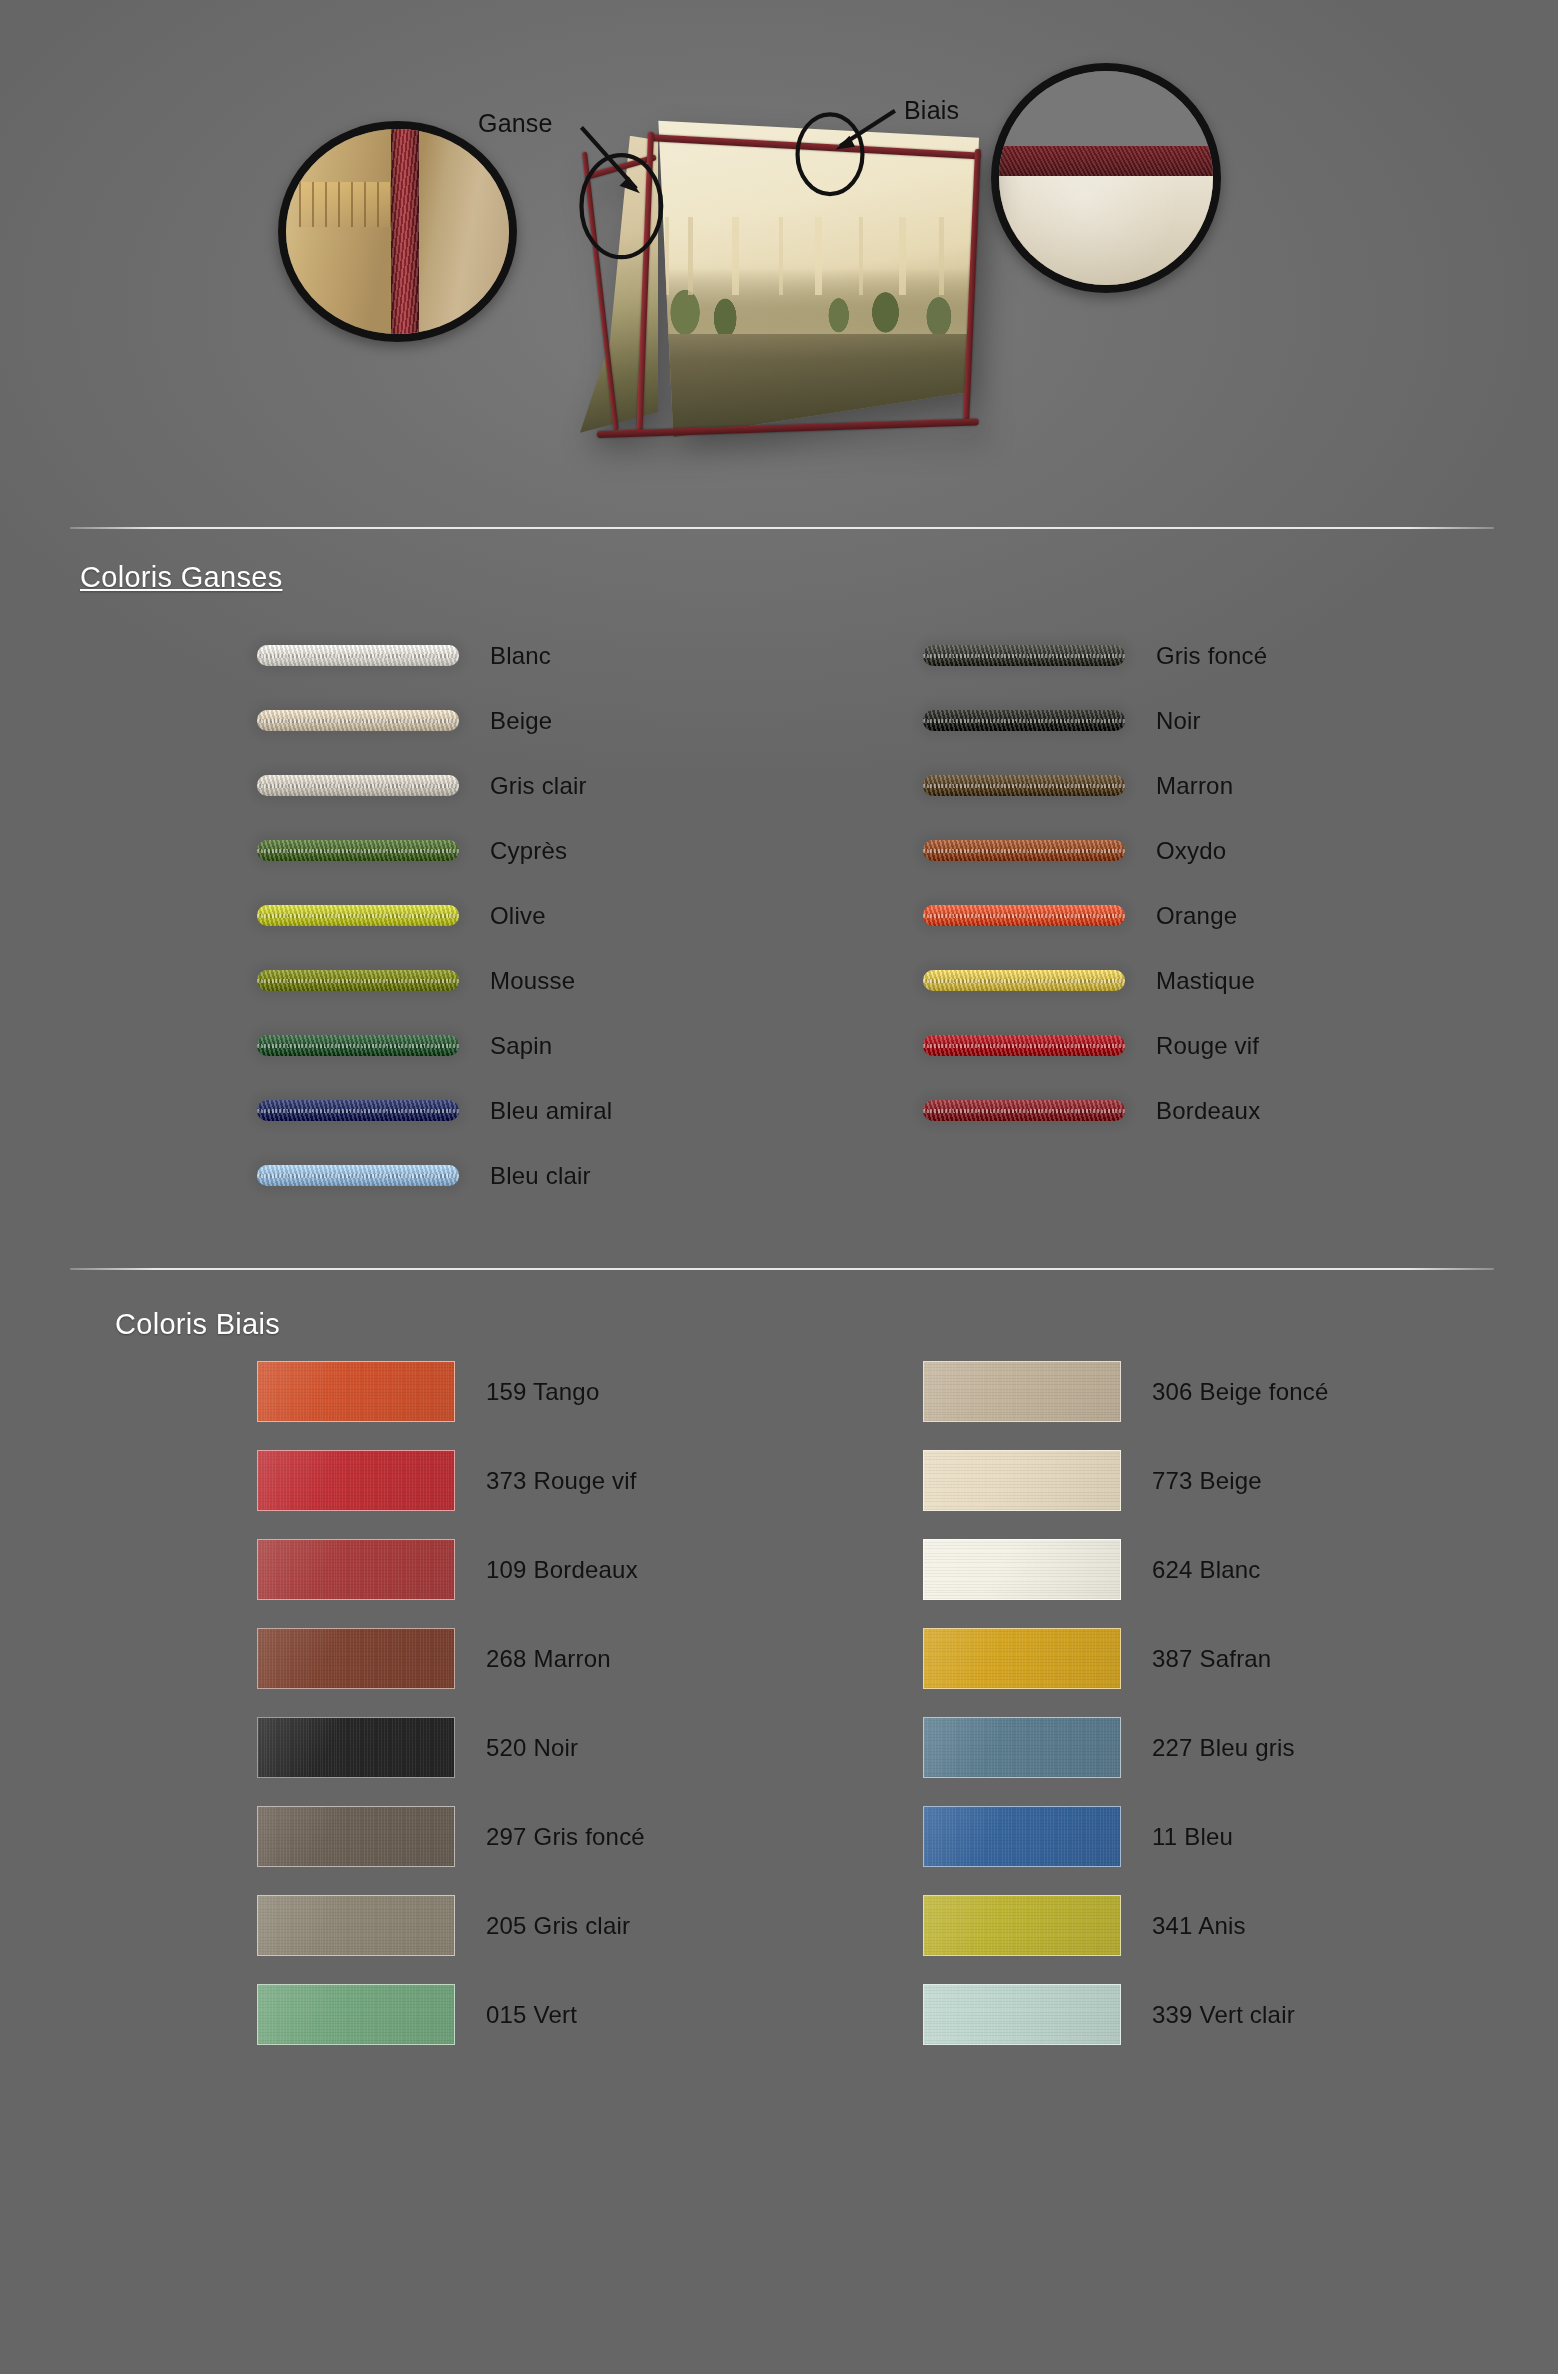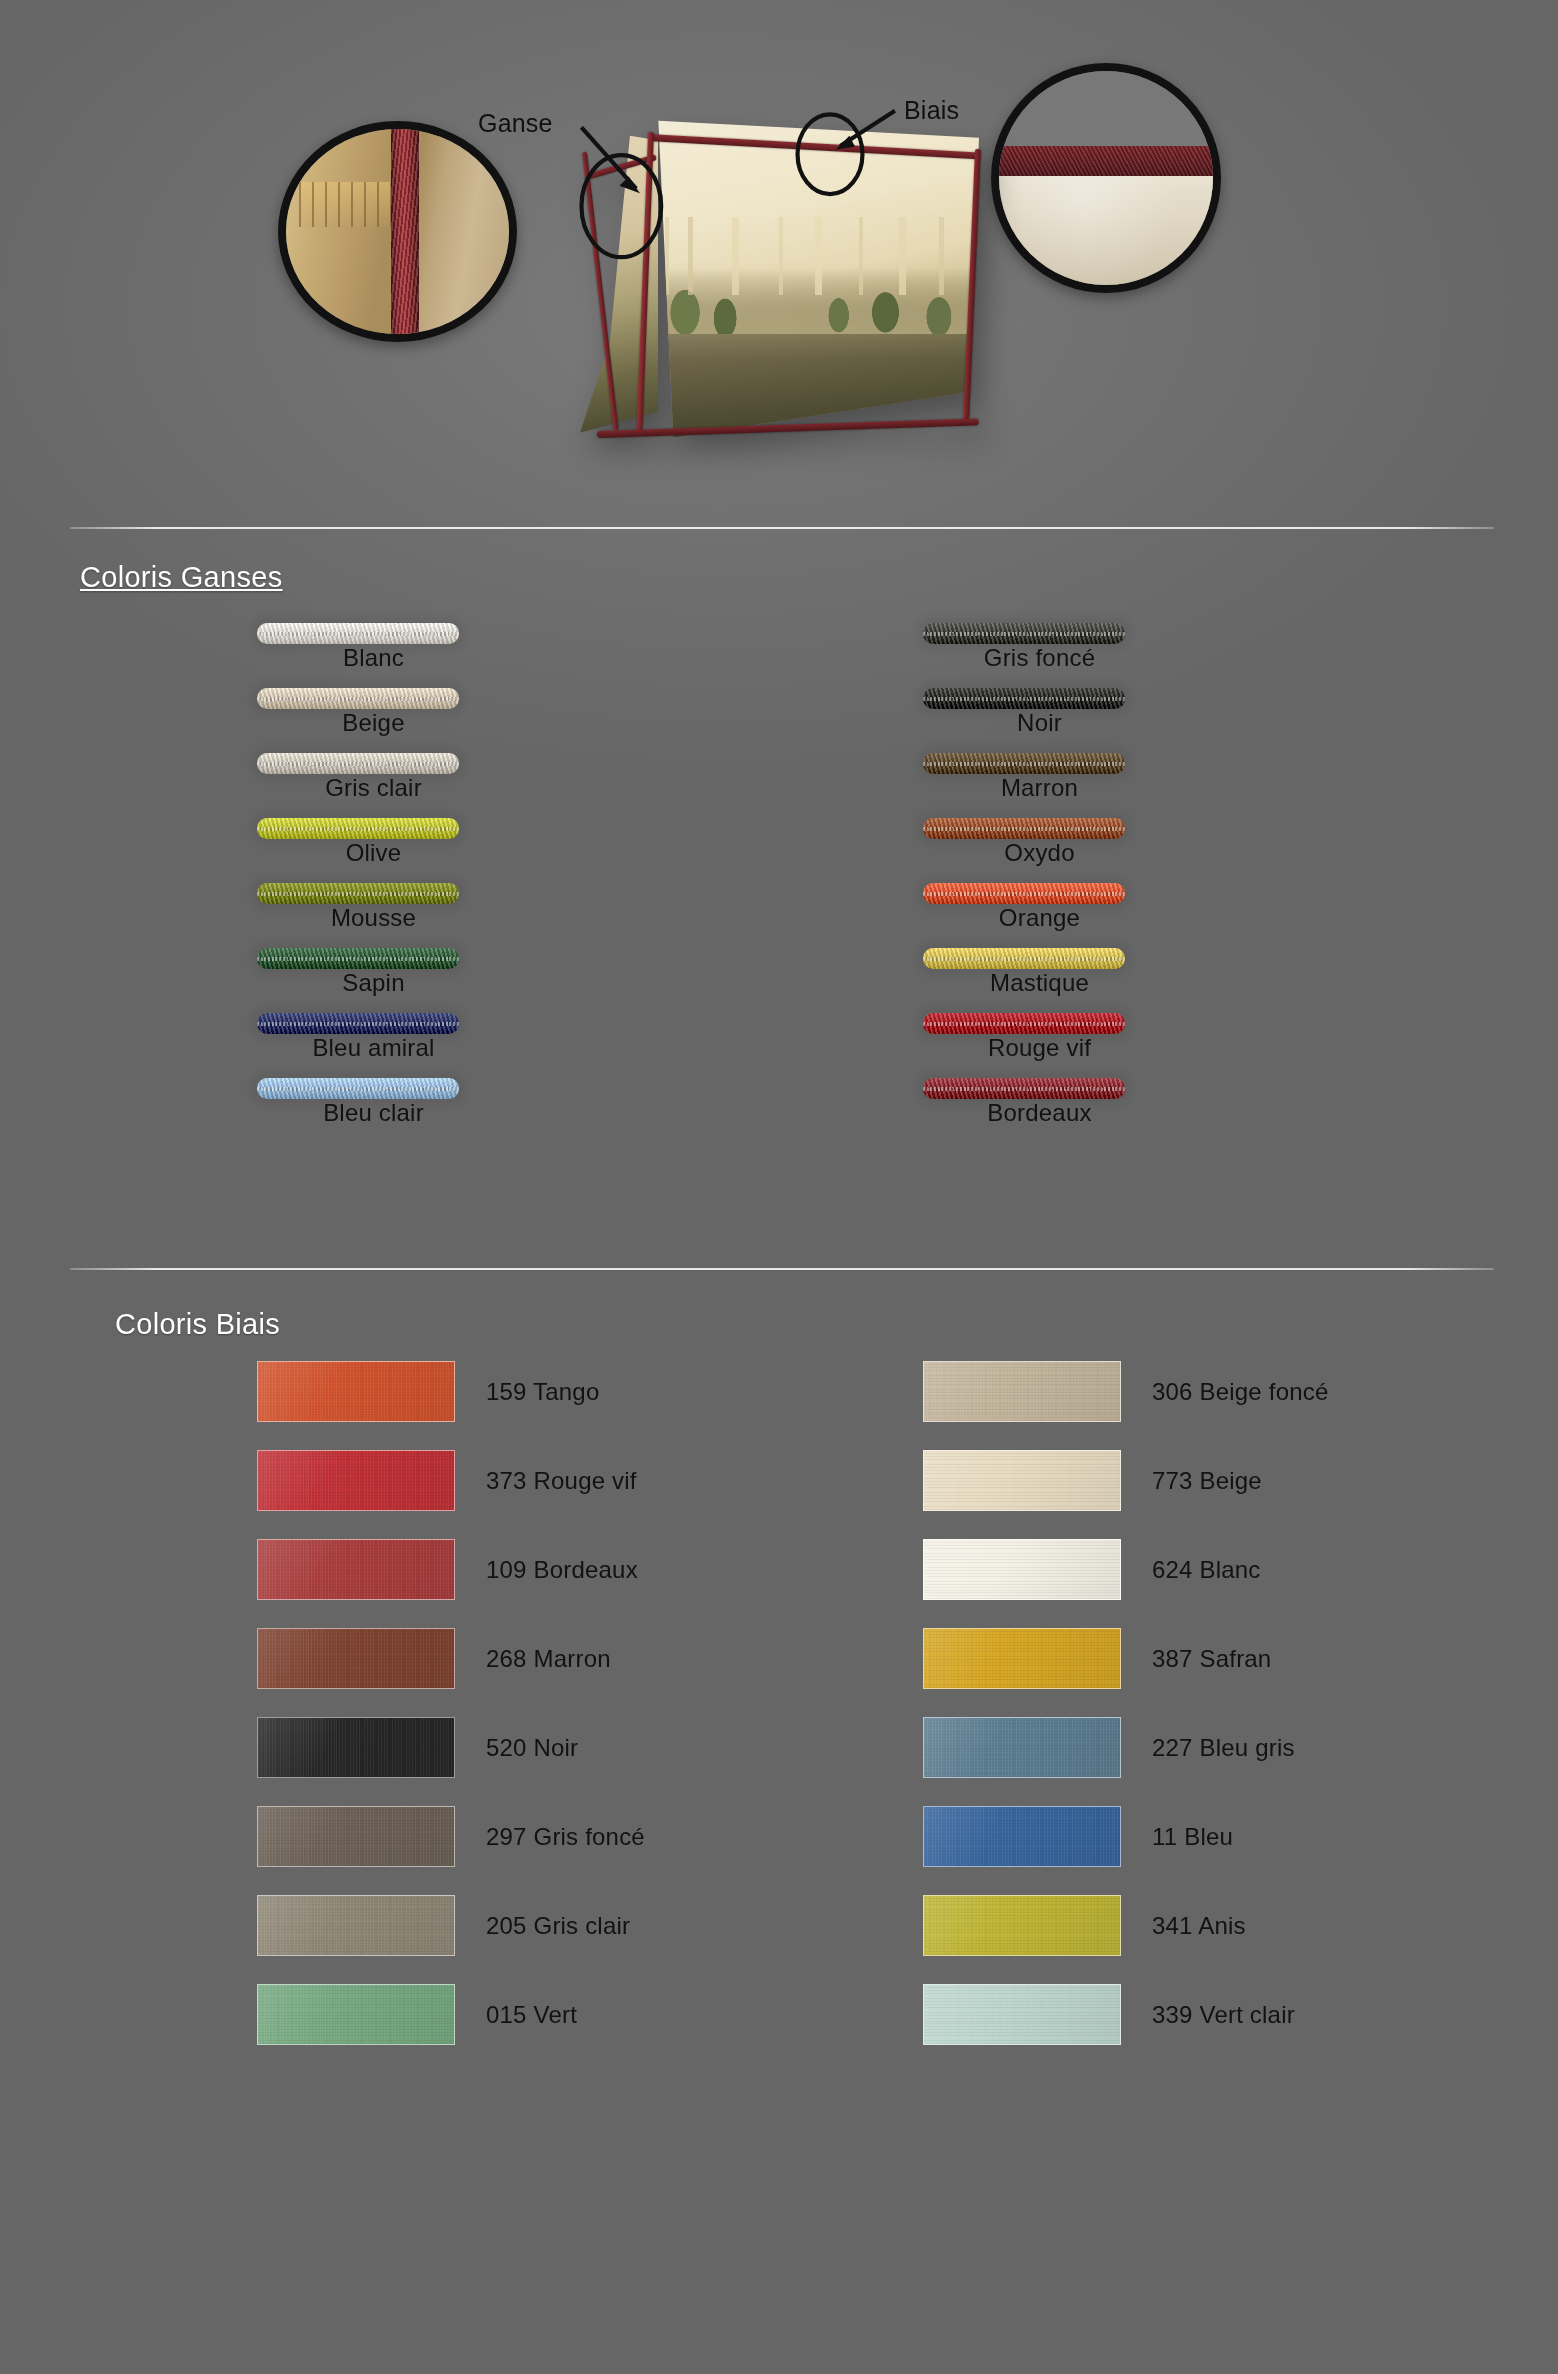--- a/index.html
+++ b/index.html
@@ -172,21 +172,21 @@
   
   .grid { position: absolute; left: 0; width: 1558px; }
   .grid-ganses { top: 623px; height: 603px; }
   .grid-biais  { top: 1347px; height: 668px; }
 
   .col { position: absolute; top: 0; }
   .col-l { left: 257px; }
   .col-r { left: 923px; }
 
   .row { display: flex; align-items: center; }
-  .grid-ganses .row { height: 65px; flex-direction: column; }
+  .grid-ganses .row { height: 65px; }
   .grid-biais  .row { height: 89px; }
 
   
   .cord {
     width: 202px; height: 21.3px; border-radius: 10.2px;
     position: relative; overflow: hidden; flex: 0 0 auto;
     box-shadow: 0 0 9.3px 5.6px rgba(0,0,0,.07);
   }
   .cord::before {
     content:""; position:absolute; inset:0;
@@ -279,20 +279,24 @@
       </div>
       <div class="row">
         <div class="cord" style="background: linear-gradient(rgb(251, 238, 214) 0%, rgb(221, 208, 184) 40%, rgb(203, 190, 166) 72%, rgb(176, 163, 139) 100%);"></div>
         <span class="swatch-label">Beige</span>
       </div>
       <div class="row">
         <div class="cord" style="background: linear-gradient(rgb(246, 240, 226) 0%, rgb(216, 210, 196) 40%, rgb(198, 192, 178) 72%, rgb(171, 165, 151) 100%);"></div>
         <span class="swatch-label">Gris clair</span>
       </div>
       <div class="row">
+        <div class="cord" style="background: linear-gradient(rgb(109, 142, 78) 0%, rgb(79, 112, 48) 40%, rgb(61, 94, 30) 72%, rgb(34, 67, 3) 100%);"></div>
+        <span class="swatch-label">Cyprès</span>
+      </div>
+      <div class="row">
         <div class="cord" style="background: linear-gradient(rgb(231, 237, 72) 0%, rgb(201, 207, 42) 40%, rgb(183, 189, 24) 72%, rgb(156, 162, 0) 100%);"></div>
         <span class="swatch-label">Olive</span>
       </div>
       <div class="row">
         <div class="cord" style="background: linear-gradient(rgb(156, 168, 52) 0%, rgb(126, 138, 22) 40%, rgb(108, 120, 4) 72%, rgb(81, 93, 0) 100%);"></div>
         <span class="swatch-label">Mousse</span>
       </div>
       <div class="row">
         <div class="cord" style="background: linear-gradient(rgb(72, 121, 82) 0%, rgb(42, 91, 52) 40%, rgb(24, 73, 34) 72%, rgb(0, 46, 7) 100%);"></div>
         <span class="swatch-label">Sapin</span>

